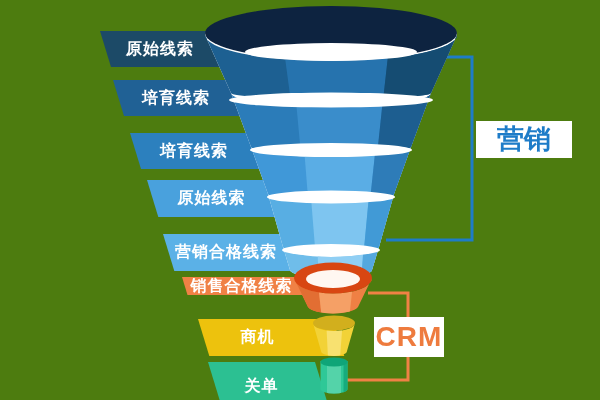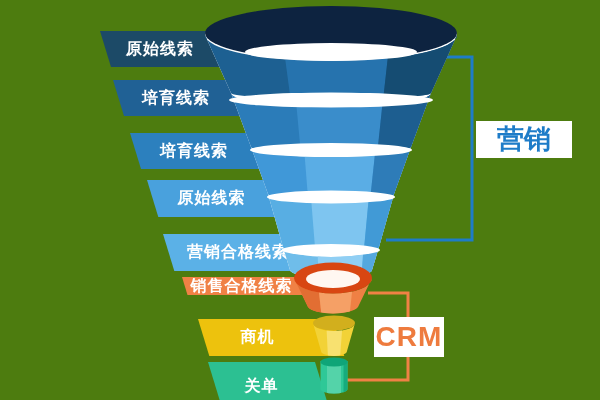--- a/index.html
+++ b/index.html
@@ -28,21 +28,21 @@
   </div>
   <div class="bar" style="left: 113px; top: 80px; width: 126px; height: 36px; --bar-bg: #206195;">
     <span>培育线索</span>
   </div>
   <div class="bar" style="left: 130px; top: 133px; width: 128px; height: 36px; --bar-bg: #2C80BE;">
     <span>培育线索</span>
   </div>
   <div class="bar" style="left: 147px; top: 180px; width: 129px; height: 37px; --bar-bg: #49A1DD;">
     <span>原始线索</span>
   </div>
-  <div class="bar" style="left: 163px; top: 234px; width: 126px; height: 37px; justify-content: flex-end; --bar-bg: #5BB1E7;">
+  <div class="bar" style="left: 163px; top: 234px; width: 126px; height: 37px; --bar-bg: #5BB1E7;">
     <span>营销合格线索</span>
   </div>
   <div class="bar" style="left: 182px; top: 277px; width: 119px; height: 18px; --bar-bg: #F08145;">
     <span>销售合格线索</span>
   </div>
   <div class="bar" style="left: 198px; top: 319px; width: 119px; height: 37px; --bar-bg: #EDC20D;">
     <span>商机</span>
   </div>
   <div class="bar no-tuck" style="left: 208px; top: 362px; width: 107px; height: 48px; --bar-bg: #2CC092;">
     <span>关单</span>

